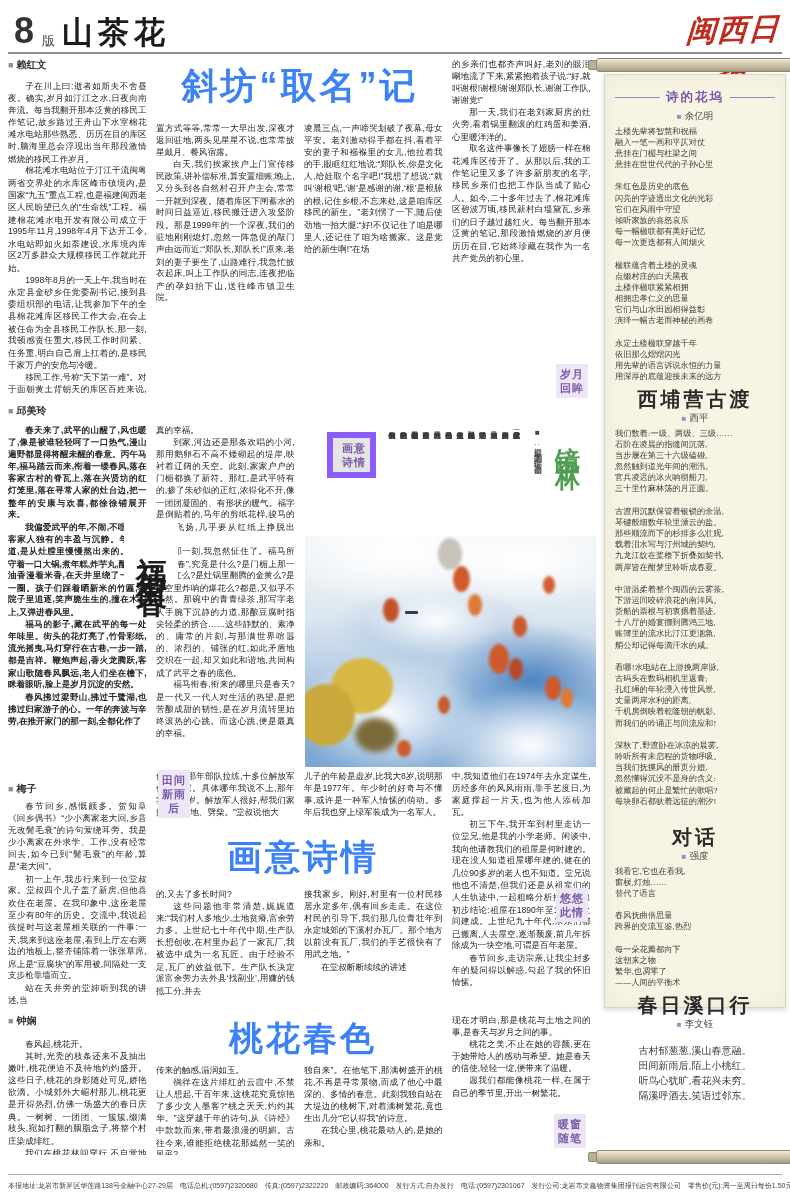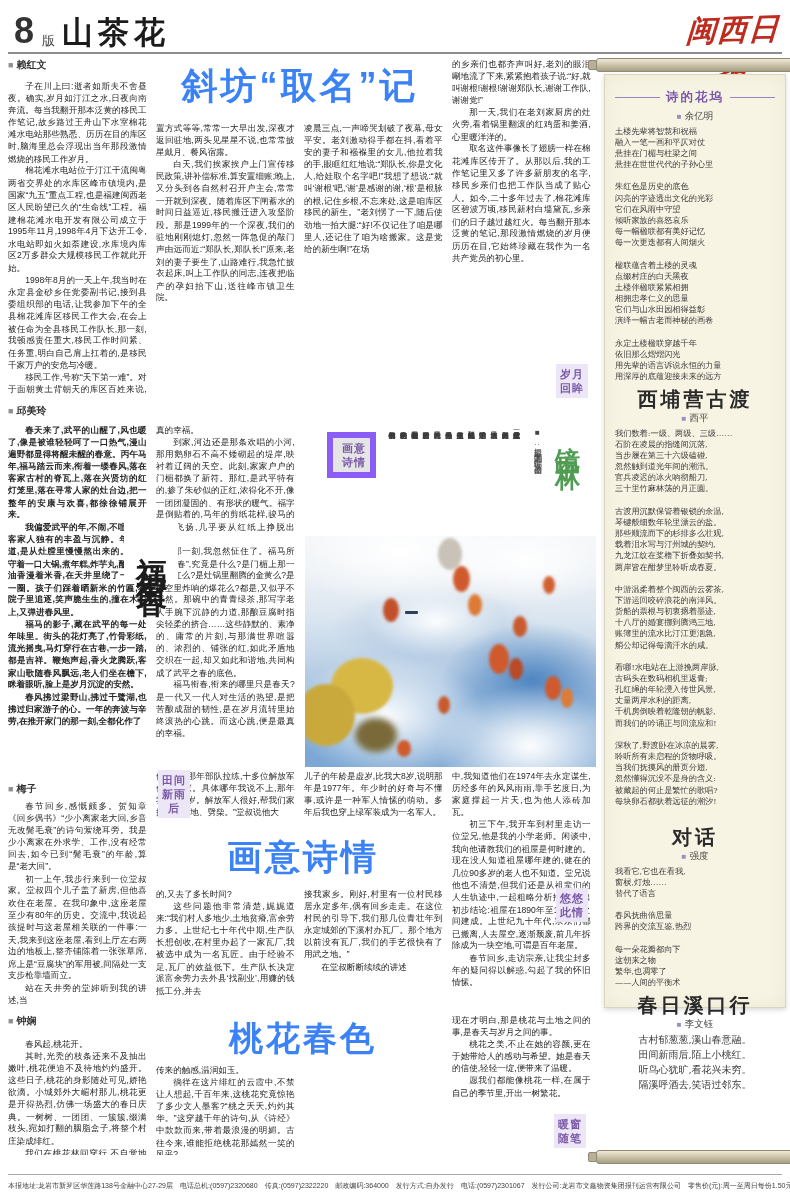--- a/index.html
+++ b/index.html
@@ -66,21 +66,21 @@
           font-size:12.5px;letter-spacing:2px;height:24px;}
   .railhead::before,.railhead::after{content:"";flex:1;height:1px;background:#9a86bf;}
   .rtitle{text-align:center;font-family:"Liberation Serif",serif;font-weight:bold;font-size:20px;
           letter-spacing:3px;color:#2a2a2a;height:24px;line-height:24px;margin-top:4px;}
   .rauthor{text-align:center;font-size:9.5px;color:#444;height:14px;line-height:14px;}
   .rauthor .mk{color:#9a8fc0;margin-right:3px;font-size:8px;}
   .poemwrap{overflow:hidden;margin:2px auto 0 auto;width:160px;}
   .poemscale{width:205px;transform:scale(0.78);transform-origin:0 0;font-size:10.5px;line-height:14.3px;
           white-space:pre-line;color:#3b3b3b;font-family:"DejaVu Serif",serif;}
   .poem4{white-space:pre-line;font-size:10px;line-height:15px;color:#3b3b3b;
-          font-family:"DejaVu Serif",serif;text-align:center;margin-top:1px;}
+          font-family:"DejaVu Serif",serif;text-align:center;margin-top:12px;}
   
   .ft-rule{position:absolute;left:8px;top:1174px;width:774px;height:1px;background:#aaa;}
   .footer{position:absolute;left:8px;top:1181px;width:960px;font-size:9px;color:#3c3c3c;
           transform:scale(0.78);transform-origin:0 0;white-space:nowrap;}
 </style>
 </head>
 <body>
 
 <div class="page">
 
@@ -251,20 +251,26 @@
           <p class="para">其时,光秃的枝条还来不及抽出嫩叶,桃花便迫不及待地灼灼盛开。这些日子,桃花的身影随处可见,娇艳欲滴。小城郊外大嵋村那儿,桃花更是开得热烈,仿佛一场盛大的春日庆典。一树树、一团团、一簇簇,缀满枝头,宛如打翻的胭脂盒子,将整个村庄染成绯红。</p>
           <p class="para">我们在桃花林间穿行,不自觉地吟</p>
         </div>
       </div>
     <div class="cw" style="left:148px;top:50px;width:139px;height:91px;">
         <div class="cs cont">
           <p class="para">传来的触感,温润如玉。</p>
           <p class="para">徜徉在这片绯红的云霞中,不禁让人想起,千百年来,这桃花究竟惊艳了多少文人墨客?“桃之夭夭,灼灼其华。”这穿越千年的诗句,从《诗经》中款款而来,带着最浪漫的明媚。古往今来,谁能拒绝桃花那嫣然一笑的风采?</p>
         </div>
       </div>
+    <div class="cw" style="left:296px;top:50px;width:139px;height:91px;">
+        <div class="cs cont">
+          <p class="para">独自来”。在他笔下,那满树盛开的桃花,不再是寻常景物,而成了他心中最深的、多情的春意。此刻我独自站在大堤边的桃树下,对着满树繁花,竟也生出几分“它认得我”的诗意。</p>
+          <p class="para">在我心里,桃花最动人的,是她的亲和。</p>
+        </div>
+      </div>
     <div class="cw" style="left:444px;top:0;width:139px;height:141px;">
         <div class="cs cont">
           <p class="para">现在才明白,那是桃花与土地之间的事,是春天与岁月之间的事。</p>
           <p class="para">桃花之美,不止在她的容颜,更在于她带给人的感动与希望。她是春天的信使,轻轻一绽,便带来了温暖。</p>
           <p class="para">愿我们都能像桃花一样,在属于自己的季节里,开出一树繁花。</p>
         </div>
       </div>
     <div class="badge" style="left:546px;top:100px;">暖窗随笔</div>
   </div>
 

